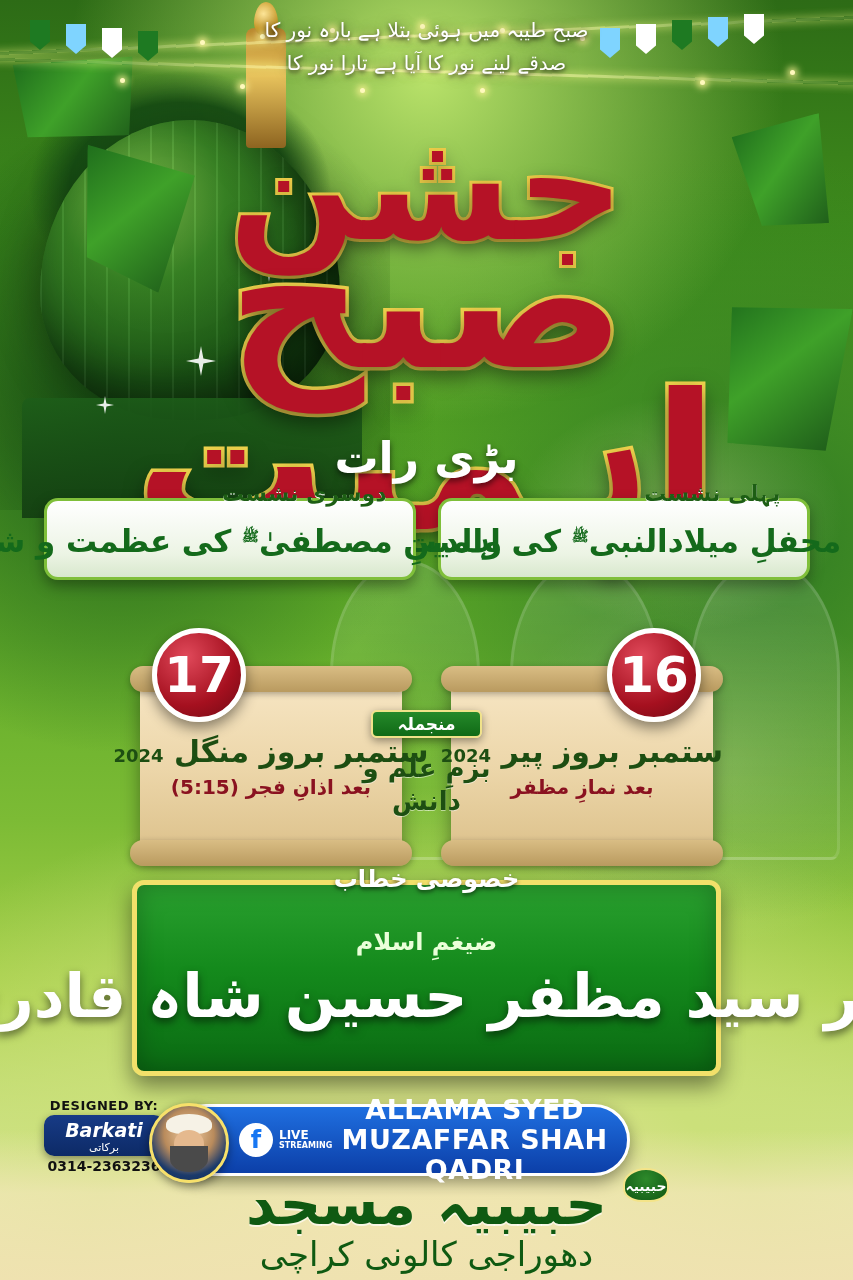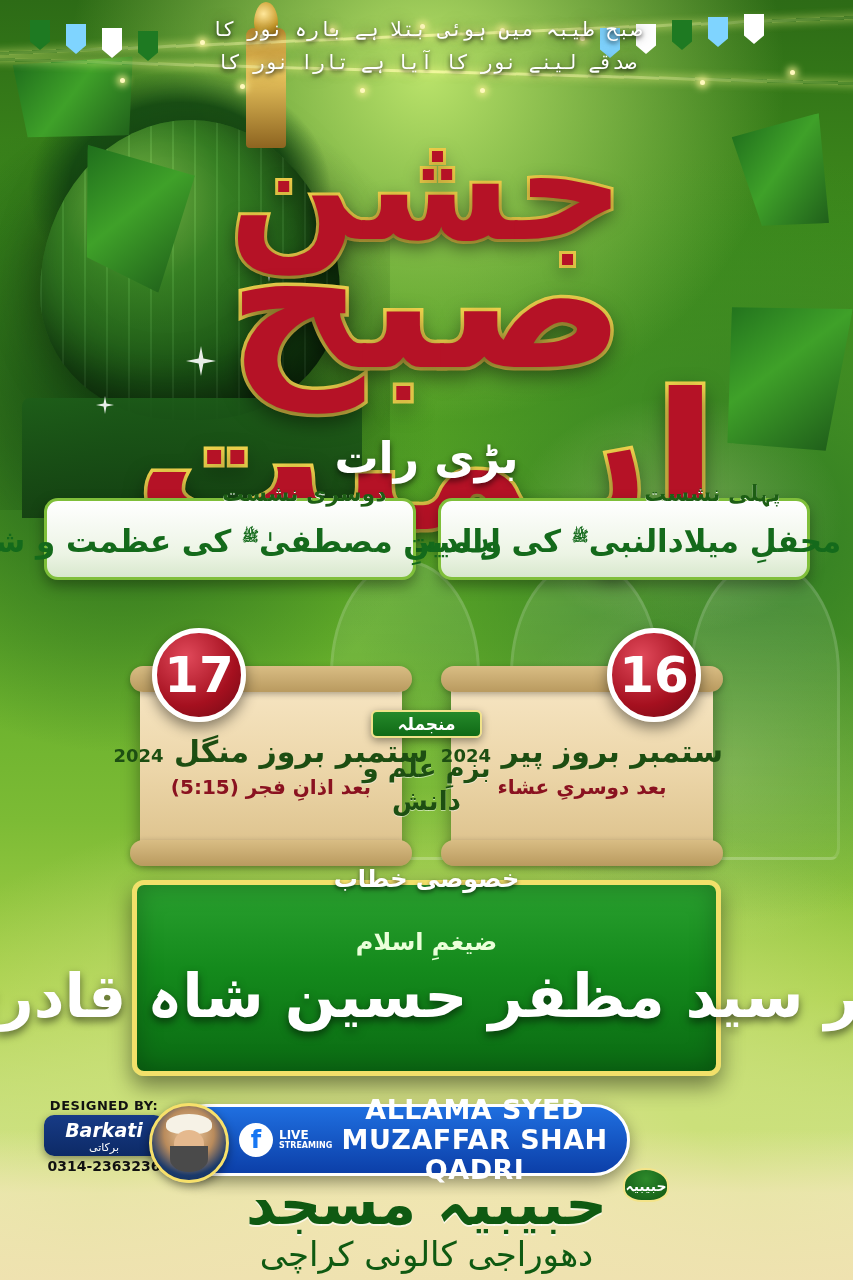--- a/index.html
+++ b/index.html
@@ -125,21 +125,21 @@
     position: absolute;
     top: 14px; left: 0; right: 0;
     text-align: center;
     color: #fff;
     font-size: 20px;
     line-height: 1.65;
     text-shadow: 0 2px 4px rgba(0,0,0,.75), 0 0 14px rgba(0,0,0,.5);
     padding: 0 120px;
     z-index: 6;
   }
-  .top-couplet div { white-space: nowrap; font-family: Liberation Mono, monospace; }
+  .top-couplet div { white-space: nowrap; }
 
   .main-title {
     position: absolute;
     top: 120px; left: 0; right: 0;
     text-align: center;
     z-index: 7;
   }
   .main-title .t1 {
     font-size: 150px;
     line-height: .9;
@@ -513,21 +513,21 @@
 
   <div class="scrolls">
 
     <div class="scroll scroll-right">
       <div class="scroll-inner urdu">
         <div class="date-line">
           <span>ستمبر</span>
           <span>بروز پیر</span>
           <span class="yr">2024</span>
         </div>
-        <div class="time-line">بعد دوسریِ عشاء</div>
+        <div class="time-line">بعد نمازِ مظفر</div>
       </div>
     </div>
 
     <div class="scroll scroll-left">
       <div class="scroll-inner urdu">
         <div class="date-line">
           <span>ستمبر</span>
           <span>بروز منگل</span>
           <span class="yr">2024</span>
         </div>

